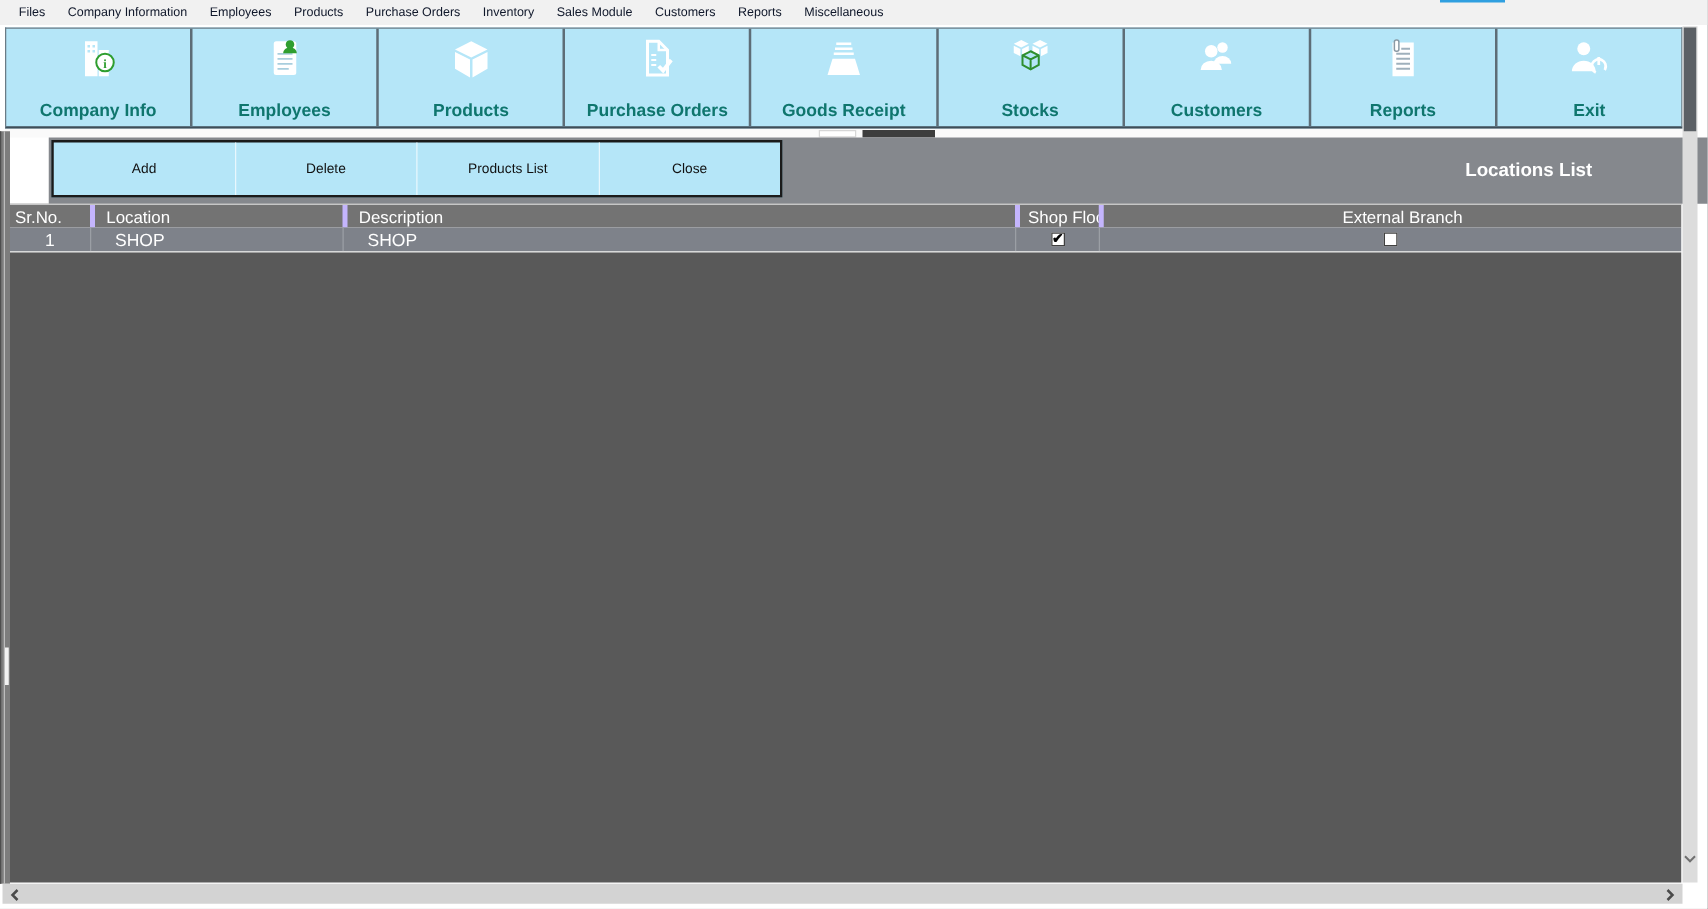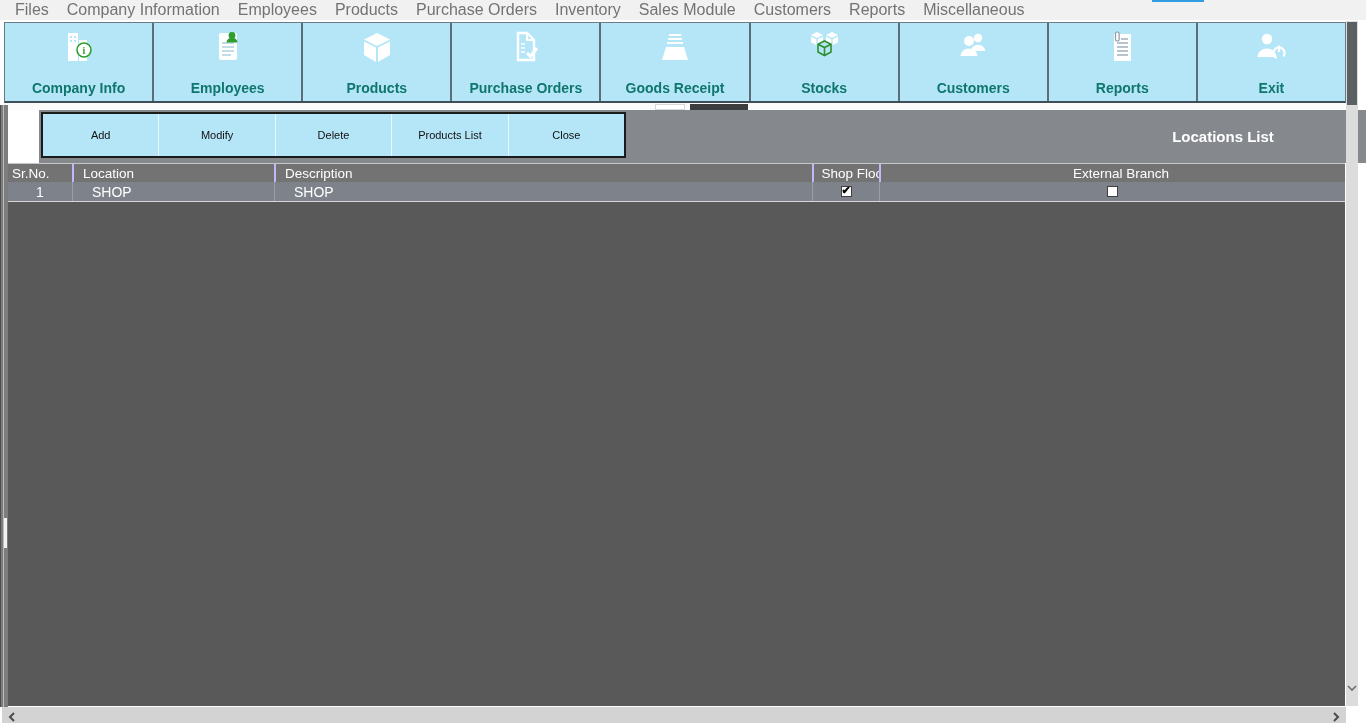--- a/index.html
+++ b/index.html
@@ -2,21 +2,21 @@
 <html lang="en"><head>
 <meta charset="utf-8">
 <style>
   * { margin:0; padding:0; box-sizing:border-box; }
   html,body { width:1366px; height:727px; overflow:hidden; background:#ffffff;
               font-family:"Liberation Sans", sans-serif; position:relative; }
 
   
   .menu-bar { position:absolute; top:0; left:0; width:1366px; height:20px;
               background:#f1f1f1; display:flex; align-items:center; padding-left:6px; }
-  .menu-item { padding:0 9px; font-size:16px; color:#737373; white-space:nowrap; cursor:default; }
+  .menu-item { padding:0 9px; font-size:10px; color:#0f172a; white-space:nowrap; cursor:default; }
   .accent-line { position:absolute; top:0; left:1152px; width:52px; height:2px; background:#2f9fe0; }
 
   
   .toolbar { position:absolute; top:22px; left:4px; width:1342px; height:81px;
              display:flex; background:#b5e6f8; border:1px solid #6b7b85;
              border-bottom:2px solid #3e4e58; }
   .tb-btn { flex:1; position:relative; border-right:2px solid #5d6d77;
             display:flex; flex-direction:column; align-items:center;
             justify-content:flex-end; padding-bottom:5px; cursor:pointer; }
   .tb-btn:last-child { border-right:none; }
@@ -45,21 +45,21 @@
   .ab-btn:last-child { border-right:none; }
   .list-title { position:absolute; top:0; left:1034px; width:300px; height:100%;
                 display:flex; align-items:center; justify-content:center;
                 color:#ffffff; font-weight:bold; font-size:15px; }
 
   
   .tbl-grid { display:grid; grid-template-columns:64px 202px 538px 67px 1fr; }
   .table-header { position:absolute; top:163px; left:8px; width:1337px; height:19px;
                   background:#737373; border-top:1px solid #c6c6c6; }
   .th { font-size:13.5px; color:#ffffff; padding-left:9px; white-space:nowrap;
-        overflow:hidden; border-left:2px solid #c4b5fd; display:flex; align-items:center; }
+        overflow:hidden; border-left:4px solid #c4b5fd; display:flex; align-items:center; }
   .th:first-child { border-left:none; padding-left:4px; }
   .th.center { justify-content:center; padding-left:16px; }
   .table-row { position:absolute; top:182px; left:8px; width:1337px; height:19px;
                background:#7e828a; cursor:pointer; }
   .td { font-size:14px; color:#ffffff; padding-left:19px; white-space:nowrap;
         overflow:hidden; border-left:1px solid #9b9fa5; display:flex; align-items:center; }
   .td:first-child { border-left:none; }
   .td.center { justify-content:center; padding-left:0; }
   .row-sep { position:absolute; top:201px; left:8px; width:1337px; height:1px; background:#d6d6d6; }
 
@@ -241,21 +241,20 @@
 <div class="frag-dark"></div>
 
 <div class="left-strip">
   <div class="left-line"></div>
   <div class="left-thumb"></div>
 </div>
 
 <div class="action-bar">
   <div class="btn-group">
     <div class="ab-btn">Add</div>
-    <div class="ab-btn">Modify</div>
     <div class="ab-btn">Delete</div>
     <div class="ab-btn">Products List</div>
     <div class="ab-btn">Close</div>
   </div>
   <div class="list-title">Locations List</div>
 </div>
 
 <div class="table-header tbl-grid">
   <div class="th">Sr.No.</div>
   <div class="th">Location</div>

